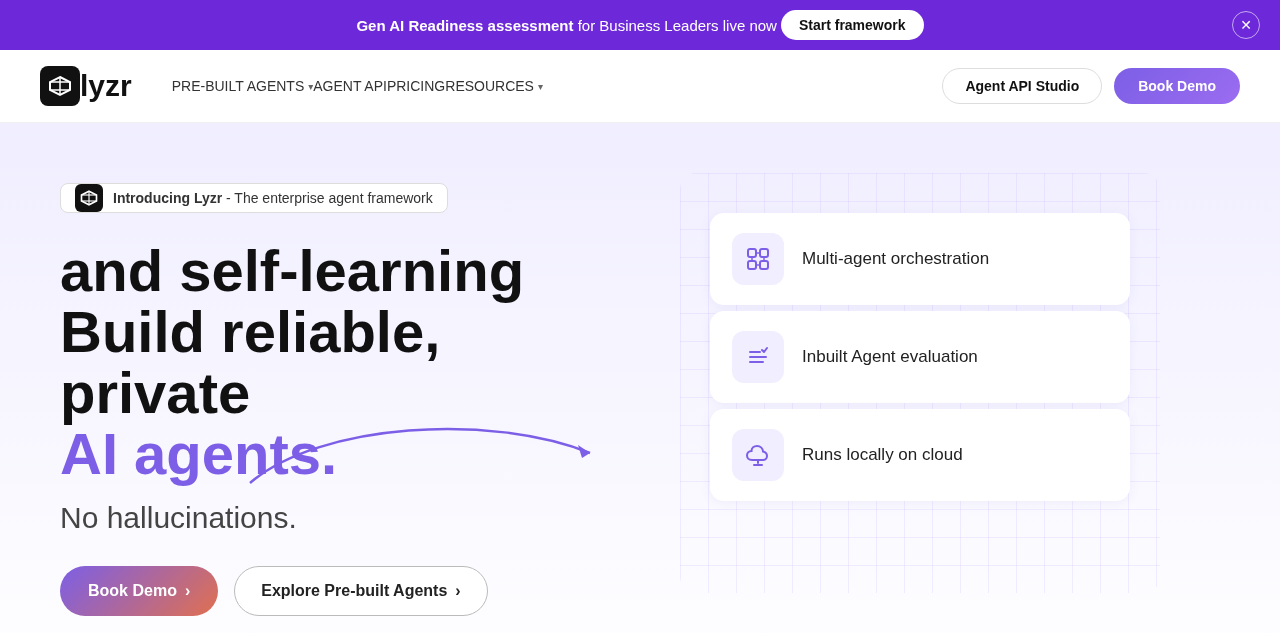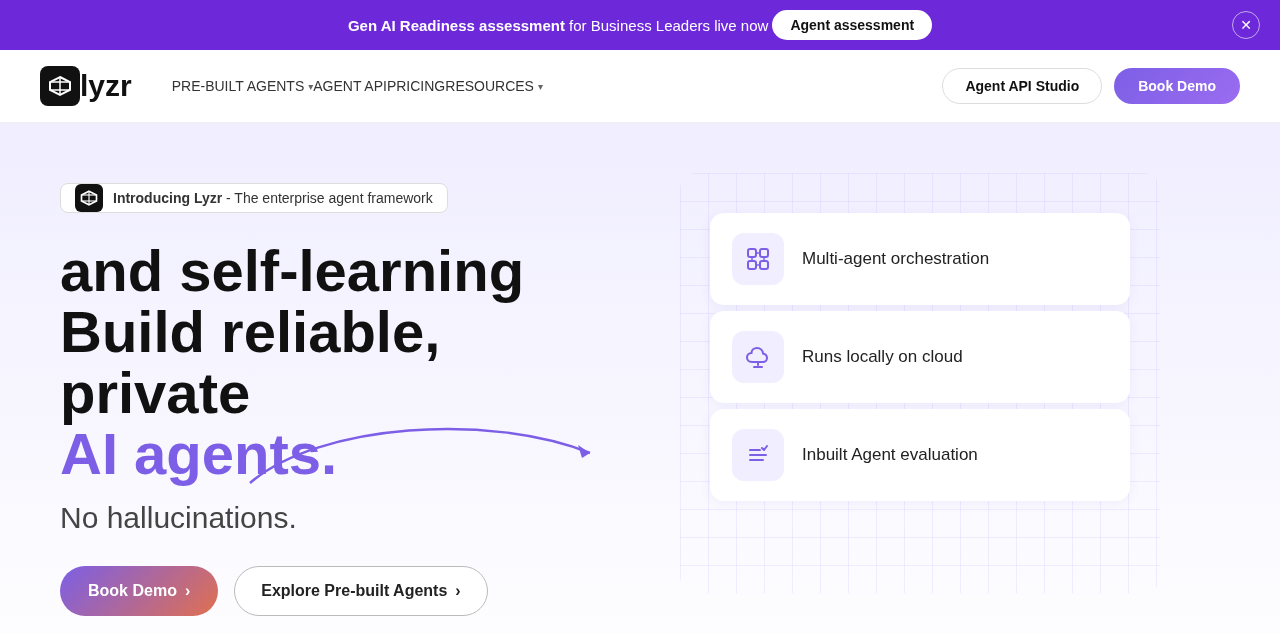--- a/index.html
+++ b/index.html
@@ -270,21 +270,21 @@
     }
     .feature-card-icon svg { color: #7c5fe6; }
   </style>
 </head>
 <body>
 
 <div class="banner">
   <span class="banner-text">
     <strong>Gen AI Readiness assessment</strong><span> for Business Leaders live now</span>
   </span>
-  <button class="banner-btn">Agent assessment</button>
+  <button class="banner-btn">Start framework</button>
   <button class="banner-close">
     <span>✕</span>
   </button>
 </div>
 
 <nav class="nav">
   <a class="logo" href="#">
     <div class="logo-icon">
       <svg width="24" height="24" viewBox="0 0 24 24" fill="none">
         <polygon points="12,3 22,8 22,16 12,21 2,16 2,8" stroke="#fff" stroke-width="2" fill="none"></polygon>
@@ -374,36 +374,36 @@
               <line x1="12" y1="8" x2="16" y2="8" stroke="#7c5fe6" stroke-width="1.5"></line>
               <line x1="12" y1="20" x2="16" y2="20" stroke="#7c5fe6" stroke-width="1.5"></line>
             </svg>
           </div>
           <span>Multi-agent orchestration</span>
         </div>
 
         <div class="feature-card">
           <div class="feature-card-icon">
             <svg width="28" height="28" viewBox="0 0 28 28" fill="none">
-              <path d="M8 19 C4.5 19 3 16.5 3 14.5 C3 12 5 10 7.5 10 C7.5 7 10 5 13 5 C16.5 5 19 7.5 19 10.5 C21 11 23 12.5 23 15 C23 17.5 21 19 19 19 Z" stroke="#7c5fe6" stroke-width="2" fill="none"></path>
-              <line x1="14" y1="22" x2="14" y2="19" stroke="#7c5fe6" stroke-width="2" stroke-linecap="round"></line>
-              <line x1="10" y1="24" x2="18" y2="24" stroke="#7c5fe6" stroke-width="2" stroke-linecap="round"></line>
-            </svg>
-          </div>
-          <span>Runs locally on cloud</span>
-        </div>
-
-        <div class="feature-card">
-          <div class="feature-card-icon">
-            <svg width="28" height="28" viewBox="0 0 28 28" fill="none">
               <line x1="6" y1="9" x2="16" y2="9" stroke="#7c5fe6" stroke-width="2" stroke-linecap="round"></line>
               <line x1="6" y1="14" x2="22" y2="14" stroke="#7c5fe6" stroke-width="2" stroke-linecap="round"></line>
               <line x1="6" y1="19" x2="19" y2="19" stroke="#7c5fe6" stroke-width="2" stroke-linecap="round"></line>
               <polyline points="18,7 20,9 23,5" stroke="#7c5fe6" stroke-width="2" stroke-linecap="round" stroke-linejoin="round"></polyline>
             </svg>
           </div>
           <span>Inbuilt Agent evaluation</span>
         </div>
 
+        <div class="feature-card">
+          <div class="feature-card-icon">
+            <svg width="28" height="28" viewBox="0 0 28 28" fill="none">
+              <path d="M8 19 C4.5 19 3 16.5 3 14.5 C3 12 5 10 7.5 10 C7.5 7 10 5 13 5 C16.5 5 19 7.5 19 10.5 C21 11 23 12.5 23 15 C23 17.5 21 19 19 19 Z" stroke="#7c5fe6" stroke-width="2" fill="none"></path>
+              <line x1="14" y1="22" x2="14" y2="19" stroke="#7c5fe6" stroke-width="2" stroke-linecap="round"></line>
+              <line x1="10" y1="24" x2="18" y2="24" stroke="#7c5fe6" stroke-width="2" stroke-linecap="round"></line>
+            </svg>
+          </div>
+          <span>Runs locally on cloud</span>
+        </div>
+
       </div>
     </div>
   </div>
 </section>
 
 </body></html>

